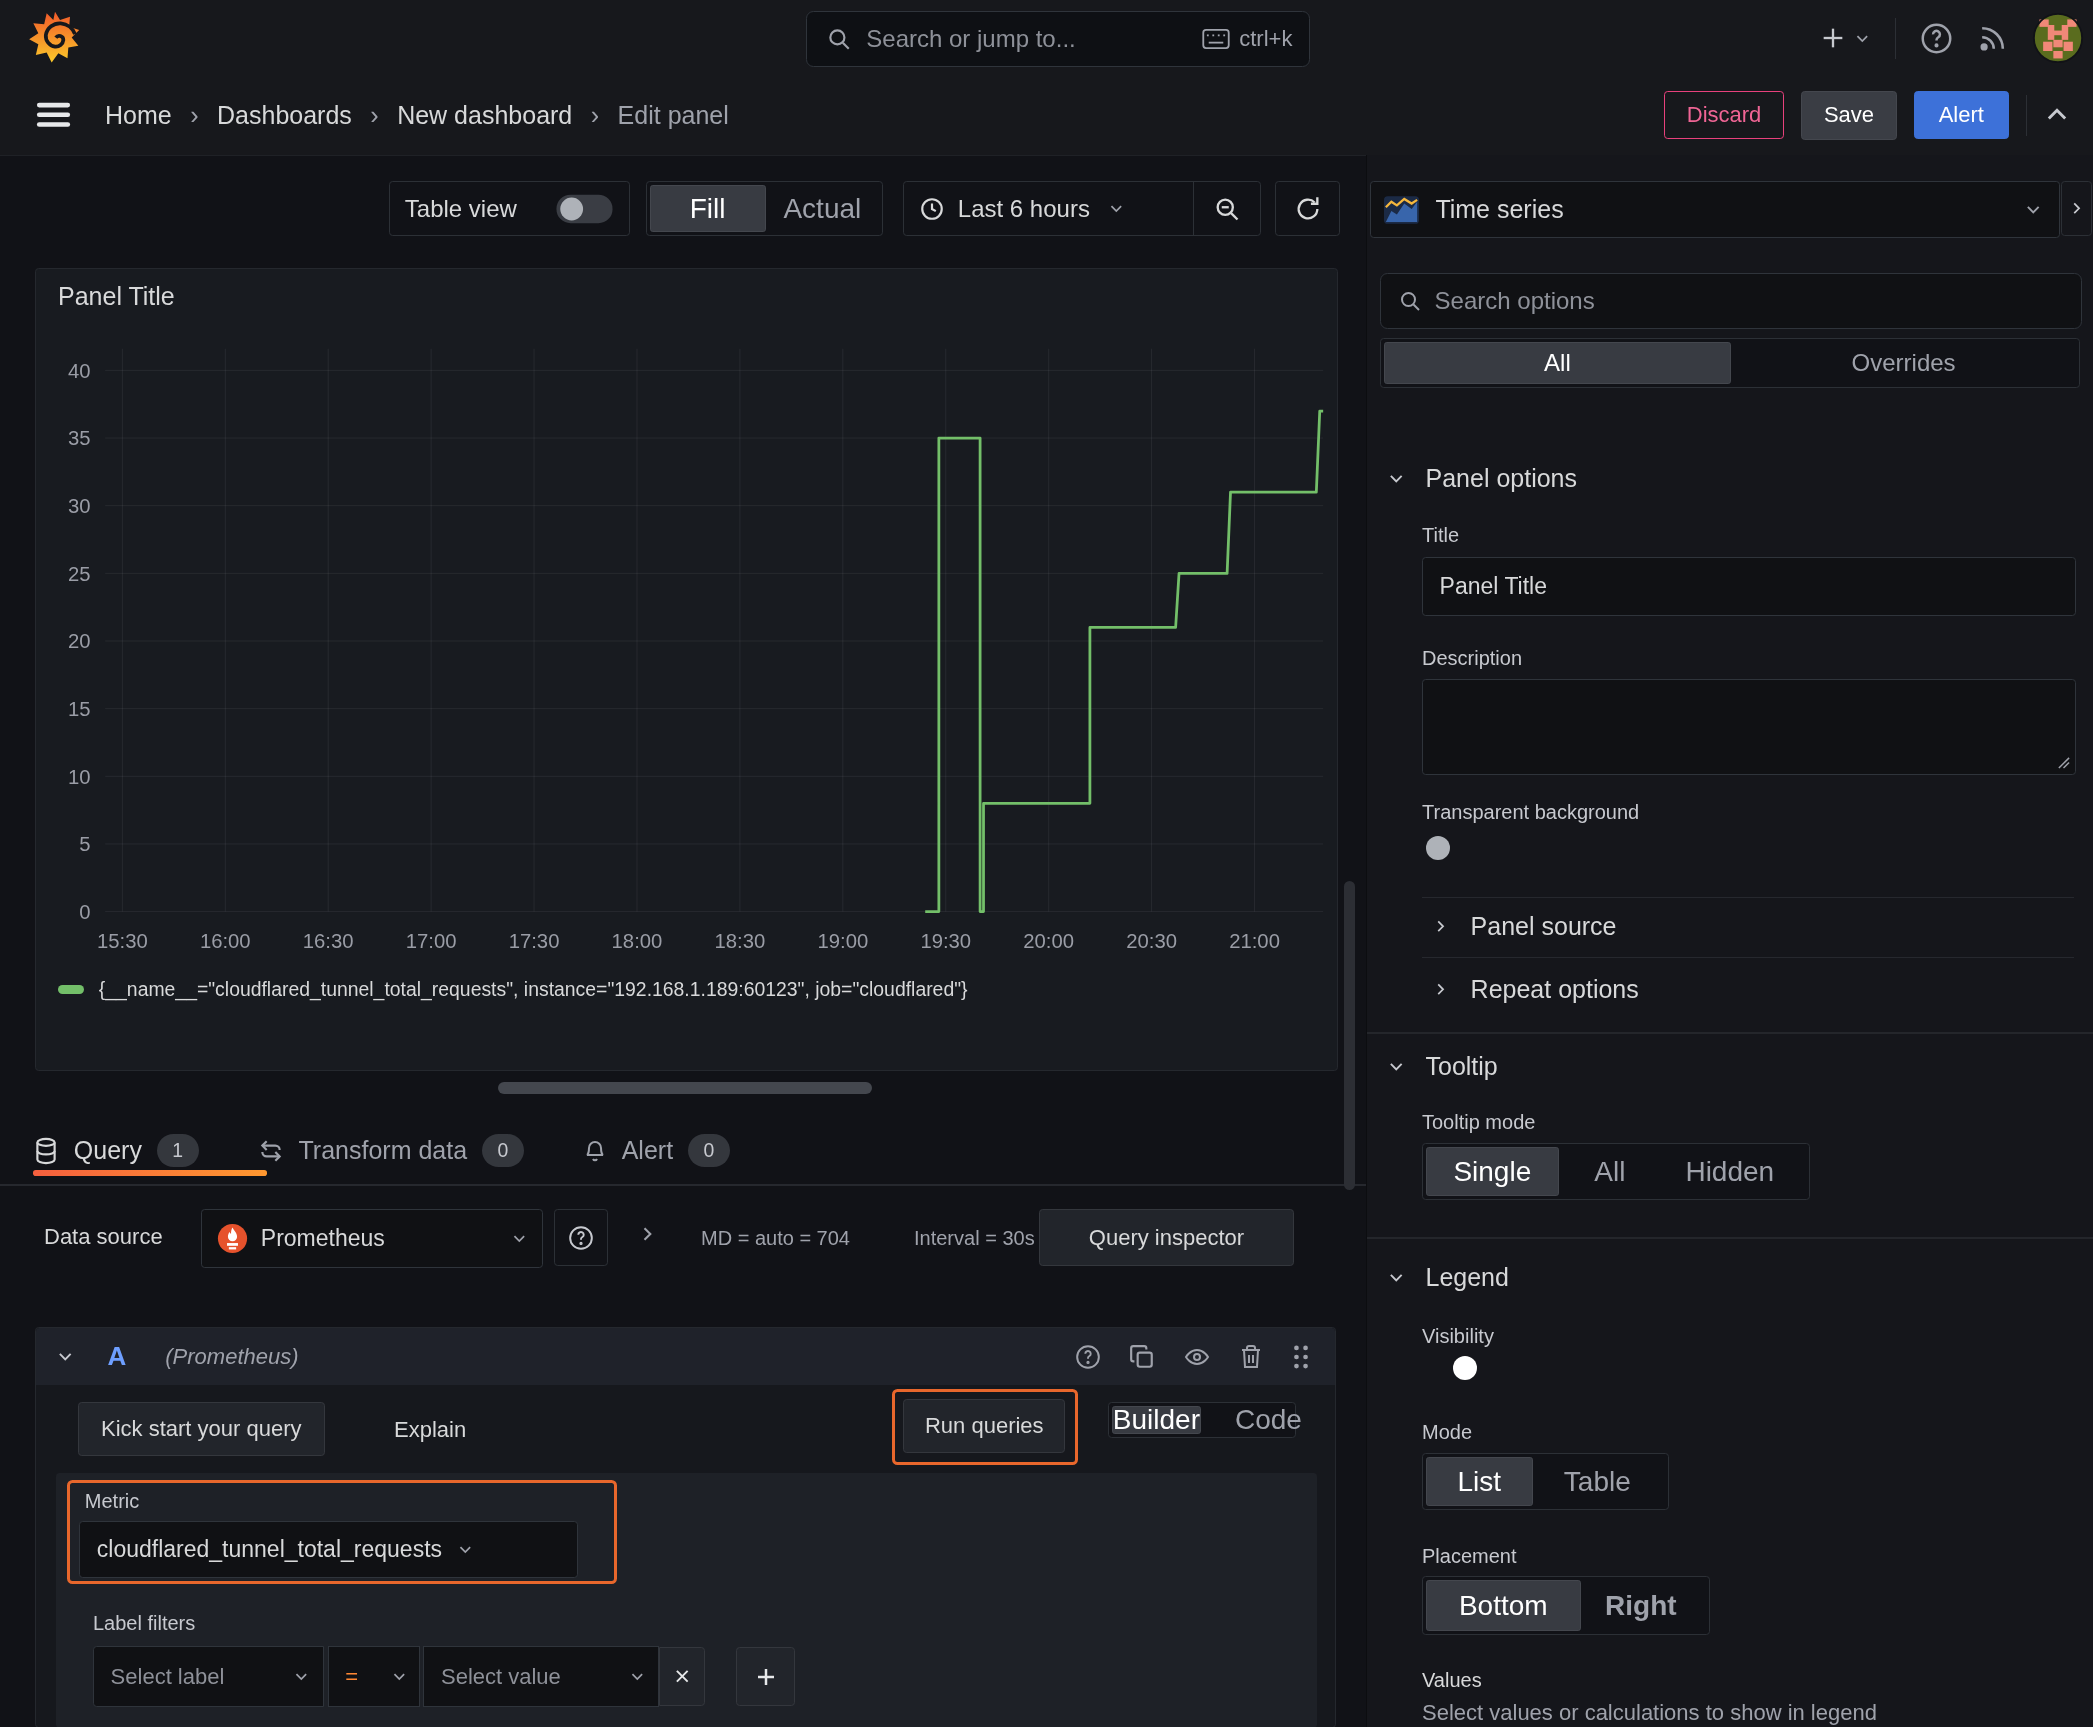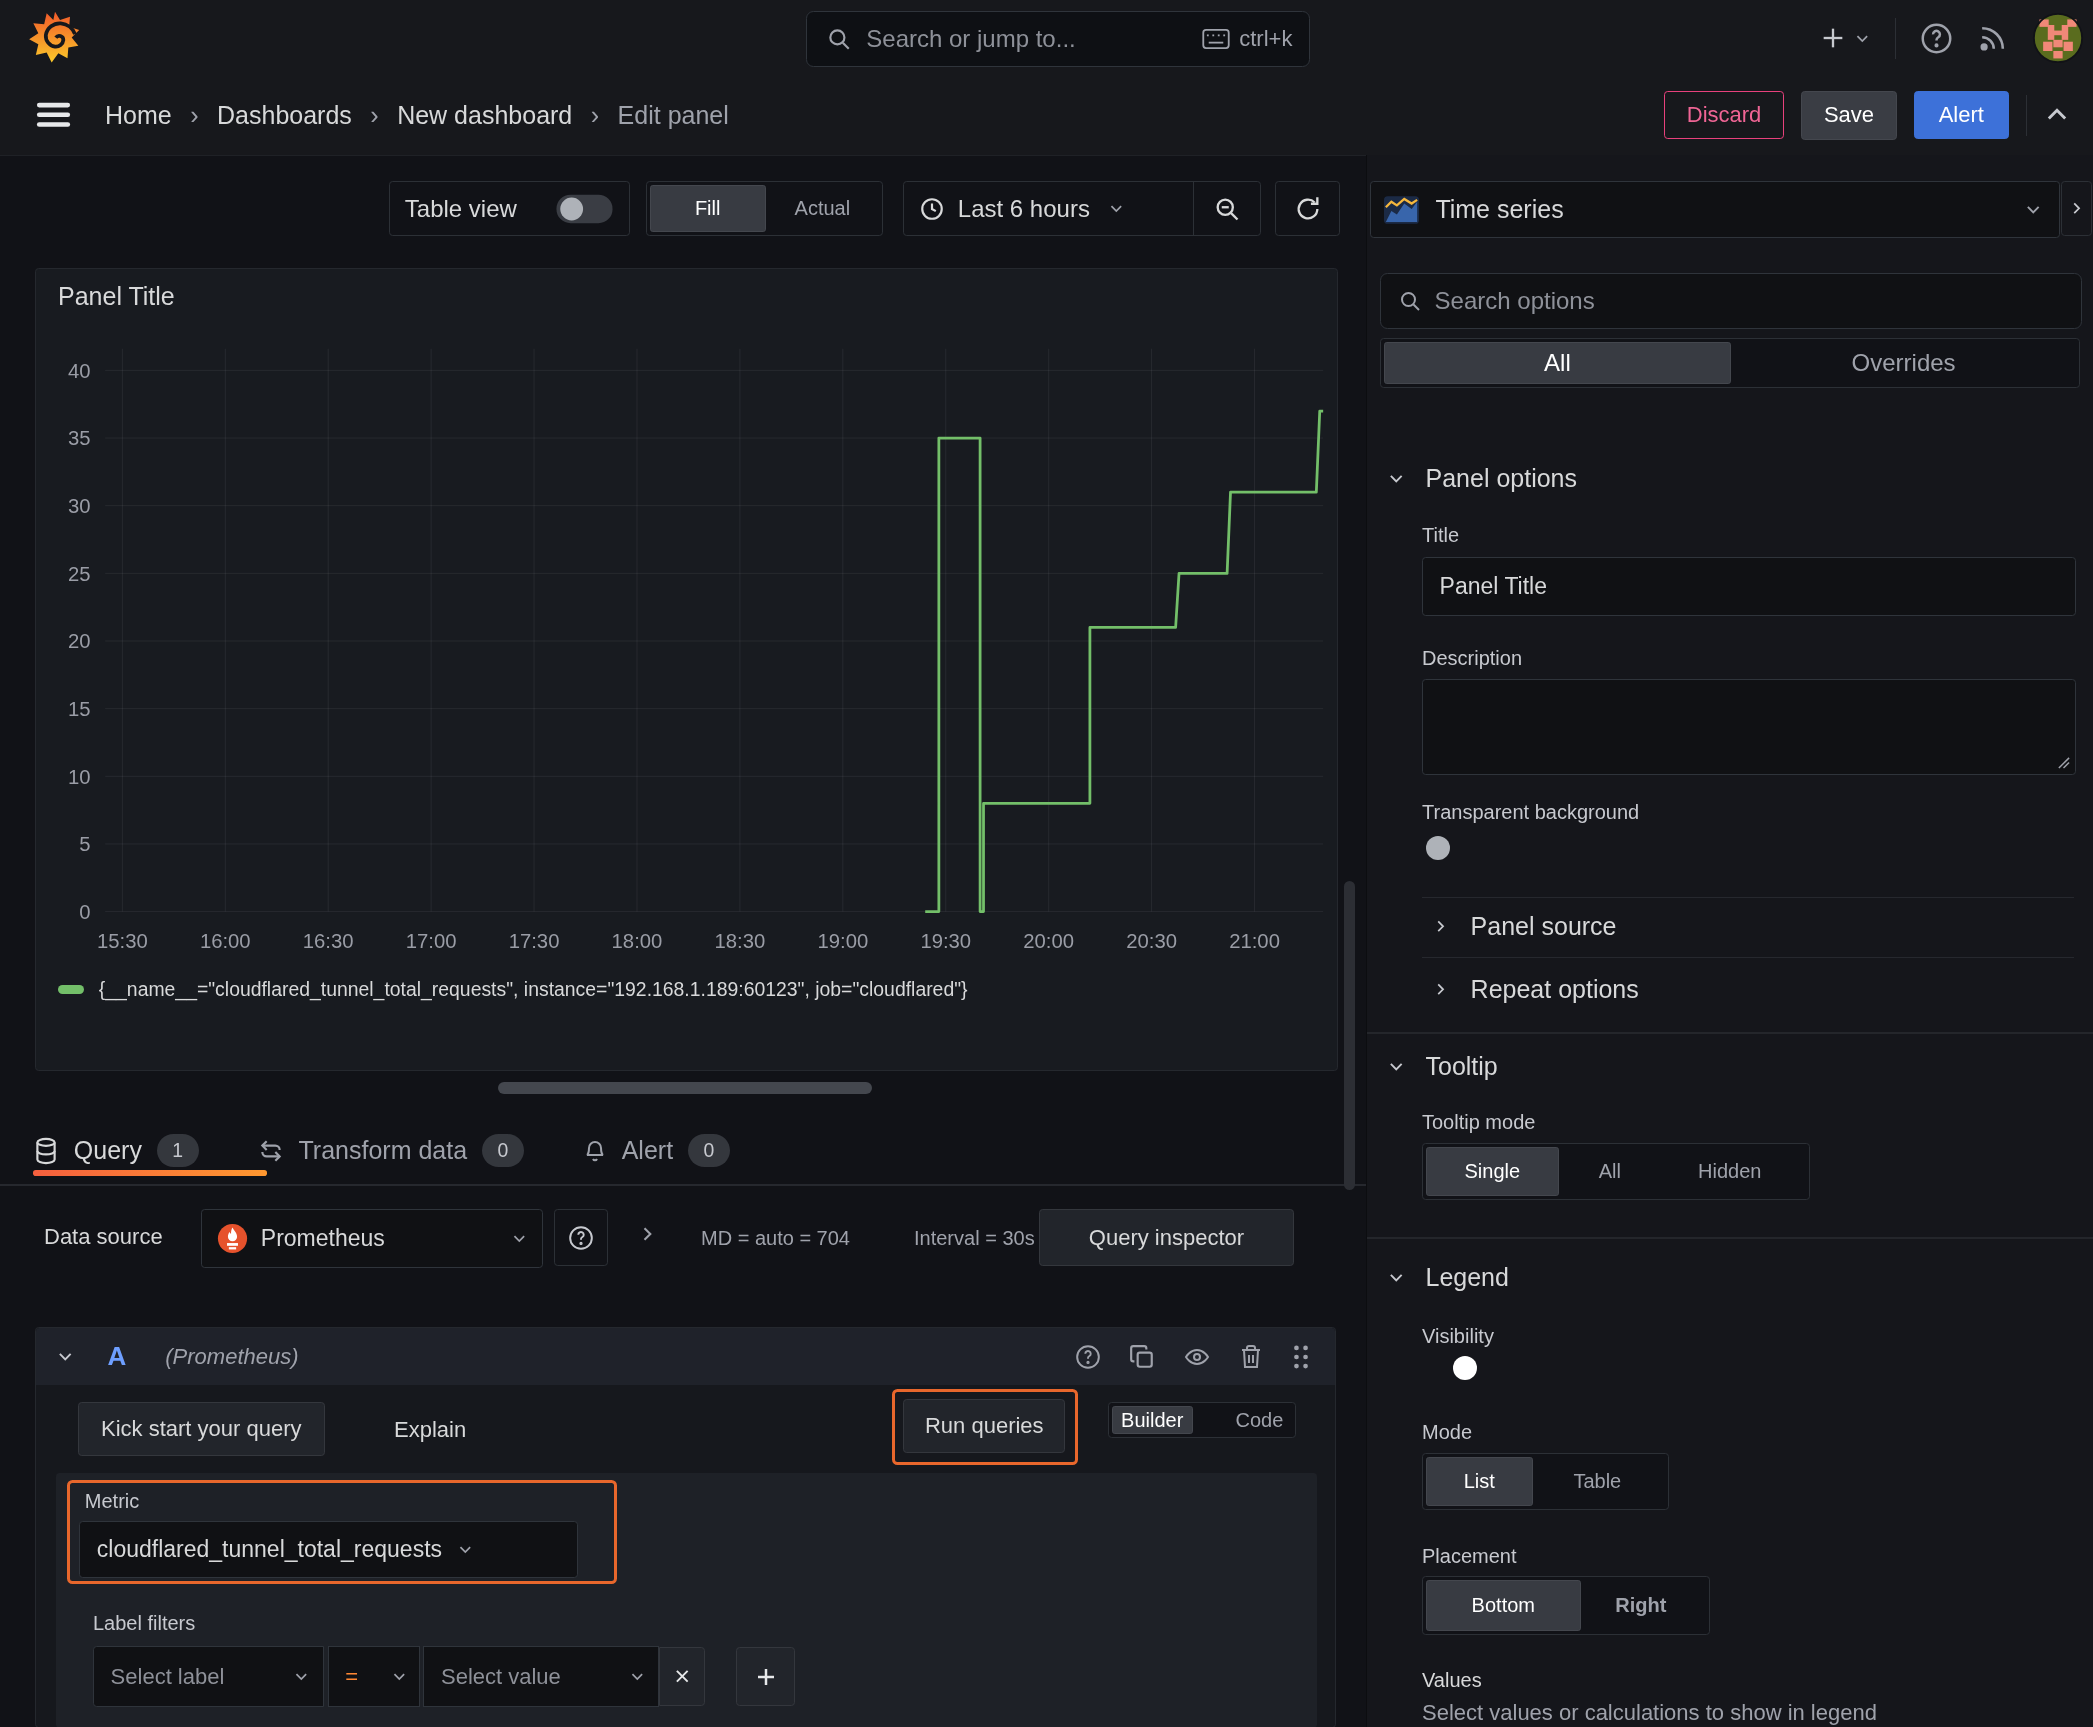--- a/index.html
+++ b/index.html
@@ -16,21 +16,21 @@
   .input{background:#101114;border:0.9px solid #2f343b;border-radius:3.7px;display:flex;align-items:center;color:#d8d9da;}
   .placeholder{color:#8e9199;}
   
   .btn{border-radius:3.7px;display:inline-flex;align-items:center;justify-content:center;font-size:22px;cursor:pointer;box-sizing:border-box;}
   .btn-sec{background:#23262c;border:0.9px solid #34373d;color:#d8d9da;}
   .btn-gray{background:#3a3d44;border:0.9px solid #44474e;color:#ffffff;}
   .btn-blue{background:#3d71d9;border:0.9px solid #3d71d9;color:#ffffff;}
   .btn-ghost-pink{background:transparent;border:0.9px solid #e8417c;color:#f06595;}
   
   .seg{display:flex;border:0.9px solid #2c3036;border-radius:3.7px;background:#111217;padding:2.8px;box-sizing:border-box;}
-  .seg .opt{display:flex;align-items:center;justify-content:center;color:#9fa2ab;font-size:20px;border-radius:2.8px;height:100%;box-sizing:border-box;}
+  .seg .opt{display:flex;align-items:center;justify-content:center;color:#9fa2ab;font-size:28px;border-radius:2.8px;height:100%;box-sizing:border-box;}
   .seg .opt.sel{background:#383b42;color:#ffffff;border:0.9px solid #44474e;}
   
   .toggle{width:59px;height:29.5px;border-radius:14.8px;background:#3a3d44;position:relative;cursor:pointer;}
   .toggle .knob{position:absolute;width:24px;height:24px;border-radius:50%;top:2.8px;left:3.7px;background:#aeb2b8;}
   .toggle.on{background:#3d71d9;}
   .toggle.on .knob{left:31px;background:#fff;}
   
   .panel{background:#181b20;border:0.9px solid #25282e;border-radius:3.7px;}
   .card-hd{background:#1f222a;}
   .hl-orange{border:3.7px solid #e8672c;border-radius:5.5px;box-sizing:border-box;}

